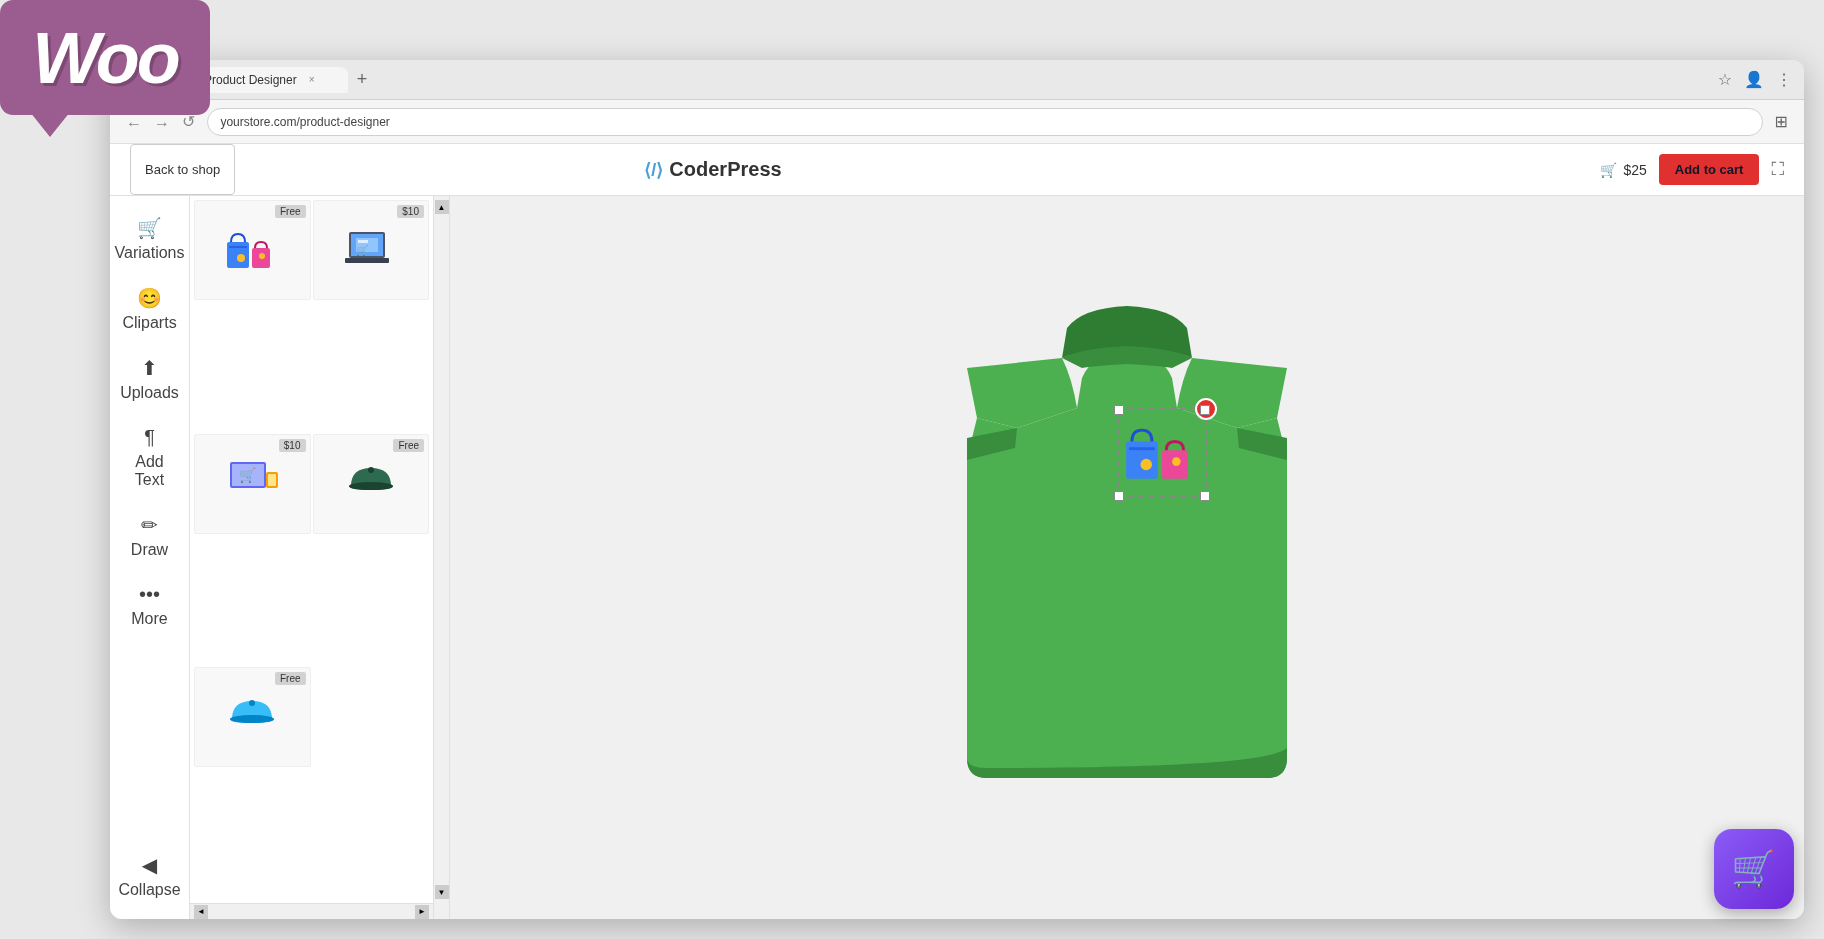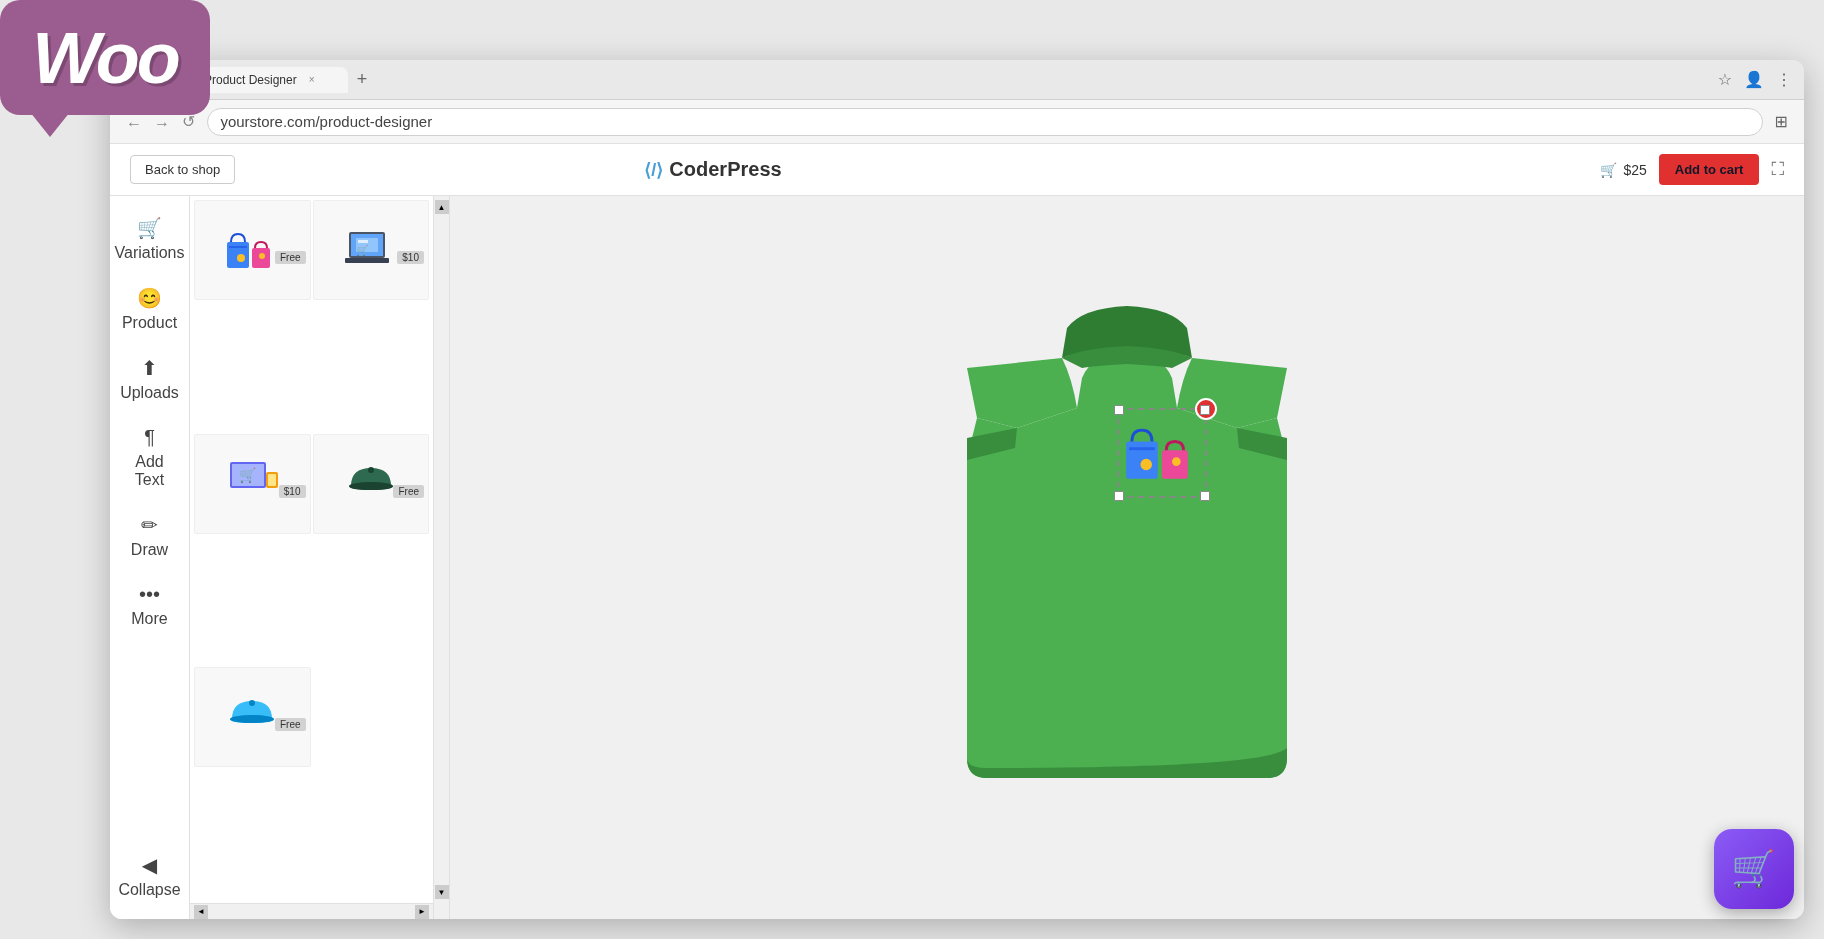--- a/index.html
+++ b/index.html
@@ -16,21 +16,21 @@
     .woo-logo {
       position: absolute;
       top: 0;
       left: 0;
       width: 240px;
       height: 150px;
       z-index: 100;
     }
     .woo-logo-bg {
       background: #9b5c8f;
-      border-radius: 20px;
+      border-radius: 13px;
       width: 210px;
       height: 115px;
       display: flex;
       align-items: center;
       justify-content: center;
       position: relative;
       text-align: center;
     }
     .woo-logo-bg::after {
       content: '';
@@ -153,21 +153,21 @@
     }
     .address-bar {
       flex: 1;
       height: 28px;
       background: white;
       border: 1px solid #d0d0d0;
       border-radius: 14px;
       display: flex;
       align-items: center;
       padding: 0 12px;
-      font-size: 15px;
+      font-size: 12px;
       color: #444;
     }
     .address-icons {
       display: flex;
       gap: 16px;
       color: #666;
       font-size: 16px;
     }
 
     
@@ -177,21 +177,20 @@
       flex-direction: column;
       overflow: hidden;
     }
 
     
     .app-header {
       height: 52px;
       background: white;
       border-bottom: 1px solid #e0e0e0;
       display: flex;
-      align-items: center;
       padding: 0 20px;
       flex-shrink: 0;
     }
     .back-btn {
       border: 1px solid #ccc;
       background: white;
       border-radius: 4px;
       padding: 6px 14px;
       font-size: 13px;
       color: #333;
@@ -310,21 +309,20 @@
     }
     .clipart-badge {
       position: absolute;
       top: 4px;
       right: 4px;
       background: rgba(200,200,200,0.8);
       font-size: 10px;
       padding: 1px 5px;
       border-radius: 2px;
       color: #333;
-      margin-top: 46px;
     }
 
     
     .canvas-area {
       flex: 1;
       background: #f0f0f0;
       display: flex;
       align-items: center;
       justify-content: center;
       overflow: hidden;
@@ -463,21 +461,21 @@
 
     <div class="app-body">
 
       <div class="sidebar">
         <div class="sidebar-item">
           <span class="sidebar-icon">🛒</span>
           <span class="sidebar-label">Variations</span>
         </div>
         <div class="sidebar-item">
           <span class="sidebar-icon">😊</span>
-          <span class="sidebar-label">Product</span>
+          <span class="sidebar-label">Cliparts</span>
         </div>
         <div class="sidebar-item">
           <span class="sidebar-icon">⬆</span>
           <span class="sidebar-label">Uploads</span>
         </div>
         <div class="sidebar-item">
           <span class="sidebar-icon">¶</span>
           <span class="sidebar-label">Add Text</span>
         </div>
         <div class="sidebar-item">

